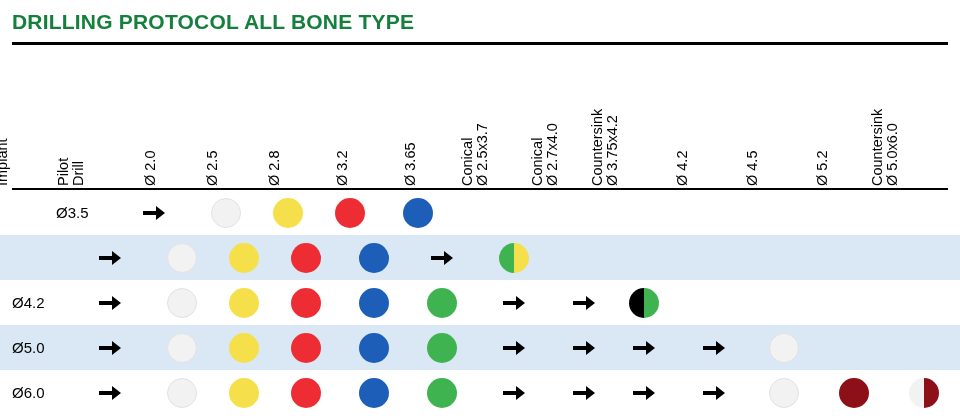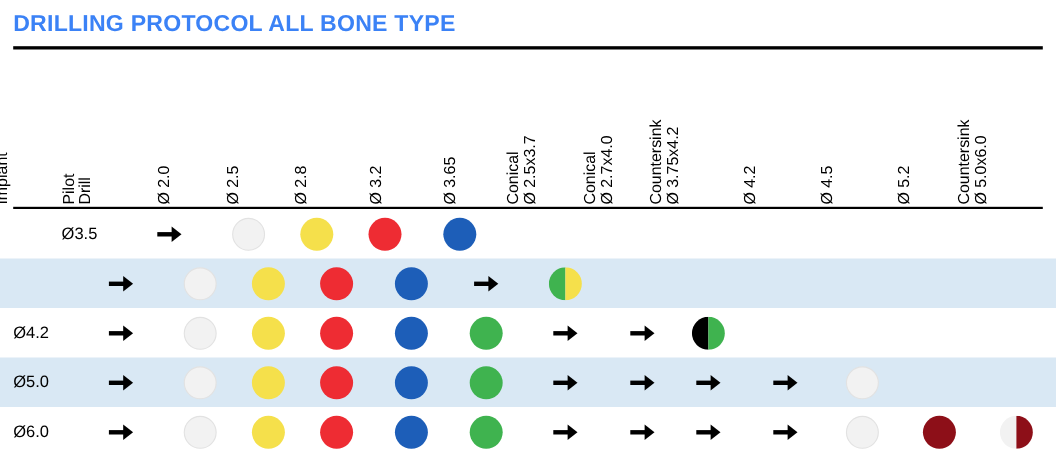--- a/index.html
+++ b/index.html
@@ -20,21 +20,21 @@
   }
 
   
   #title {
     position: absolute;
     left: 12px;
     top: 10px;
     font-size: 21px;
     font-weight: bold;
     letter-spacing: 0.2px;
-    color: #3b82f6;
+    color: #15803d;
     white-space: nowrap;
   }
   #title-rule {
     position: absolute;
     left: 12px;
     top: 42px;
     width: 936px;
     height: 3px;
     background: #000000;
   }

